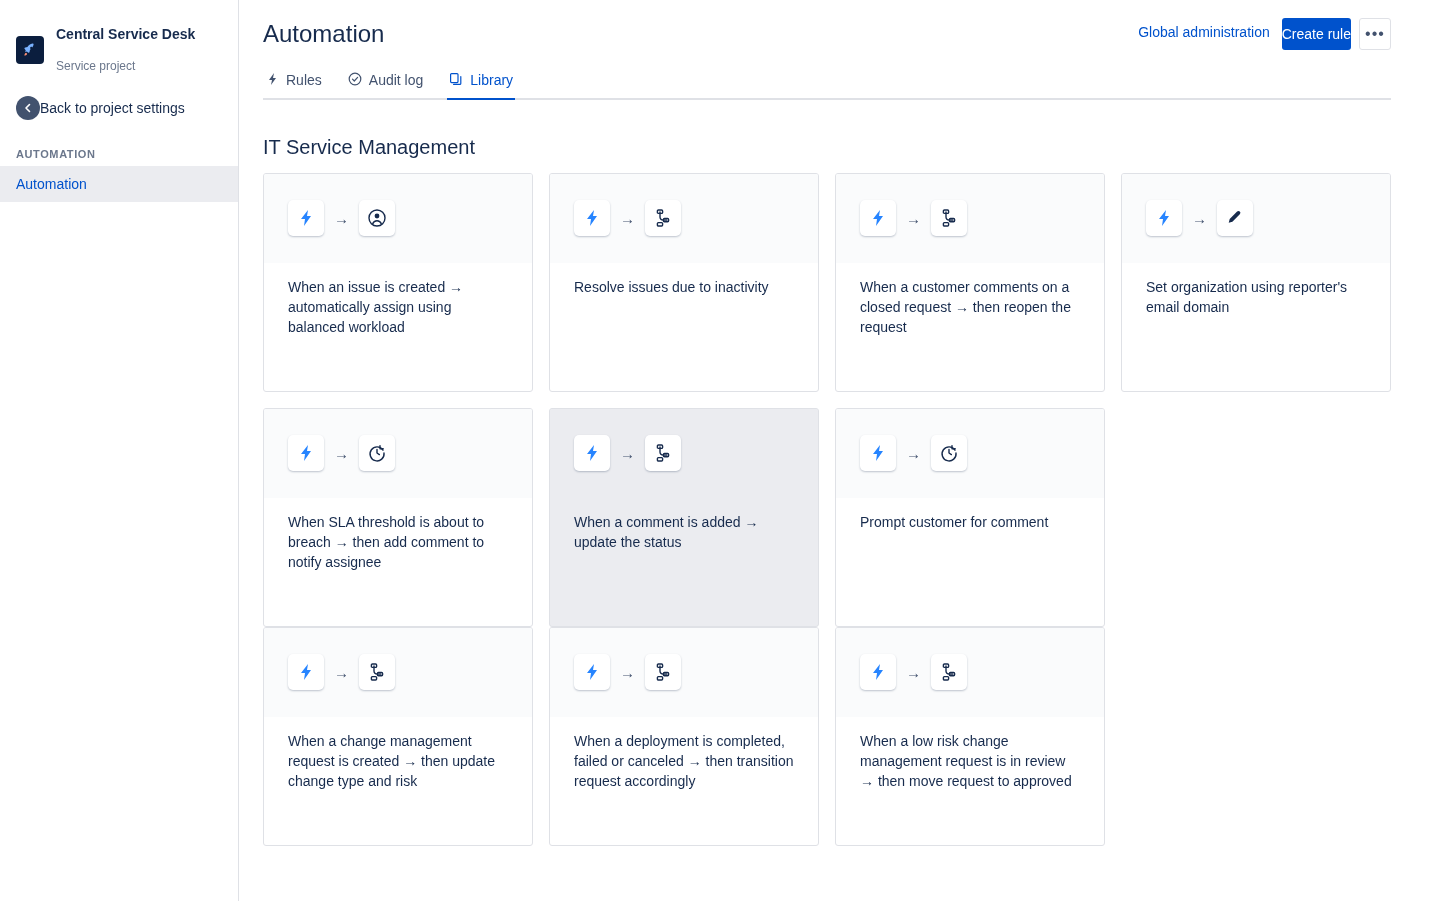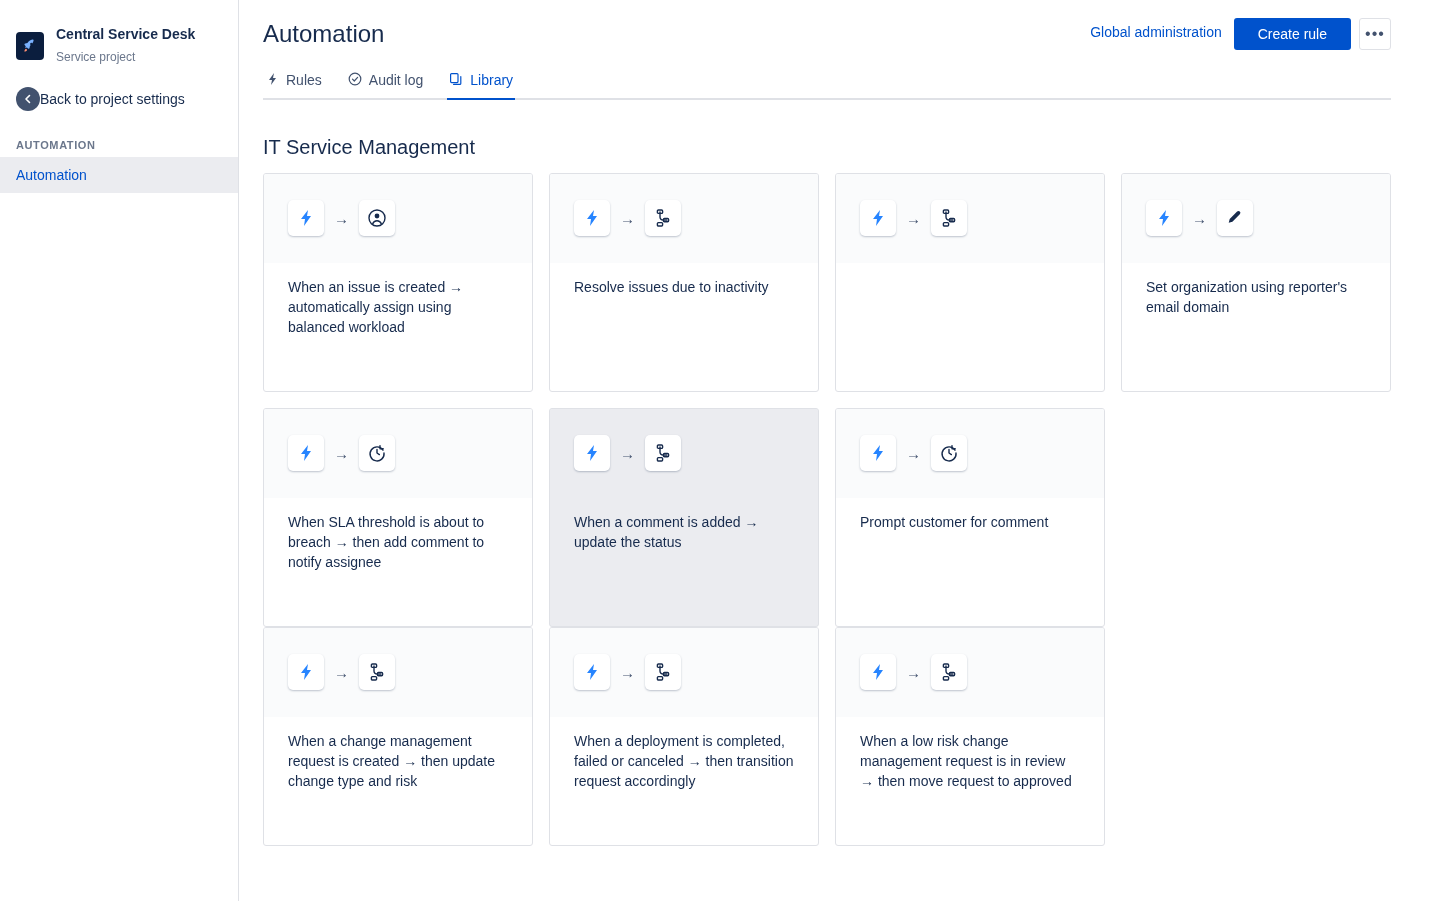--- a/index.html
+++ b/index.html
@@ -39,21 +39,21 @@
     display: flex; align-items: center; justify-content: center;
     font-size: 15px;
     line-height: 1;
     flex: 0 0 auto;
   }
   .project-text { display: flex; flex-direction: column; }
   .project-name {
     font-size: 14px; font-weight: bold; color: #172B4D; line-height: 17px;
   }
   .project-type {
-    font-size: 12px; color: #6B778C; line-height: 16px; margin-top: 6px;
+    font-size: 12px; color: #6B778C; line-height: 16px; margin-top: 15px;
   }
   .back-row {
     display: flex;
     align-items: center;
     gap: 0;
     padding: 14px 16px 14px 16px;
   }
   .back-circle {
     width: 24px; height: 24px; border-radius: 50%;
     background: #42526E;
@@ -117,21 +117,21 @@
     color: #0052CC;
     cursor: pointer;
     padding: 6px 4px;
   }
   .primary-btn {
     background: #0052CC;
     color: #fff;
     font-size: 14px;
     border: none;
     border-radius: 3px;
-    padding: 8px 24px;
+    padding: 8px 0;
     cursor: pointer;
     font-family: "Liberation Sans", sans-serif;
   }
   .more-btn {
     width: 32px; height: 32px;
     border: 1px solid #DFE1E6;
     border-radius: 3px;
     background: #fff;
     display: flex; align-items: center; justify-content: center;
     cursor: pointer;
@@ -353,20 +353,21 @@
             <span class="arrow">→</span>
             <span class="icon-chip">
               <svg width="20" height="20" viewBox="0 0 20 20" aria-hidden="true">
                 <path d="M7 4v5c0 2 1.5 3 3.5 3H14" fill="none" stroke="#172B4D" stroke-width="1.4" stroke-linecap="round"></path>
                 <rect x="4.4" y="2" width="5.2" height="3.4" rx="1" fill="none" stroke="#172B4D" stroke-width="1.4"></rect>
                 <rect x="10.4" y="10.4" width="5.2" height="3.4" rx="1" fill="none" stroke="#172B4D" stroke-width="1.4"></rect>
                 <rect x="4.4" y="14.6" width="5.2" height="3.4" rx="1" fill="none" stroke="#172B4D" stroke-width="1.4"></rect>
               </svg>
             </span>
           </div>
+          <div class="card-body">When a customer comments on a closed request → then reopen the request</div>
         </div>
 
         <div class="card">
           <div class="card-top">
             <span class="icon-chip">
               <svg width="18" height="20" viewBox="0 0 18 20" aria-hidden="true">
                   <path d="M11 2 4 11h4l-1 7 7-10H10l1-6z" fill="#2684FF"></path>
                 </svg>
             </span>
             <span class="arrow">→</span>

